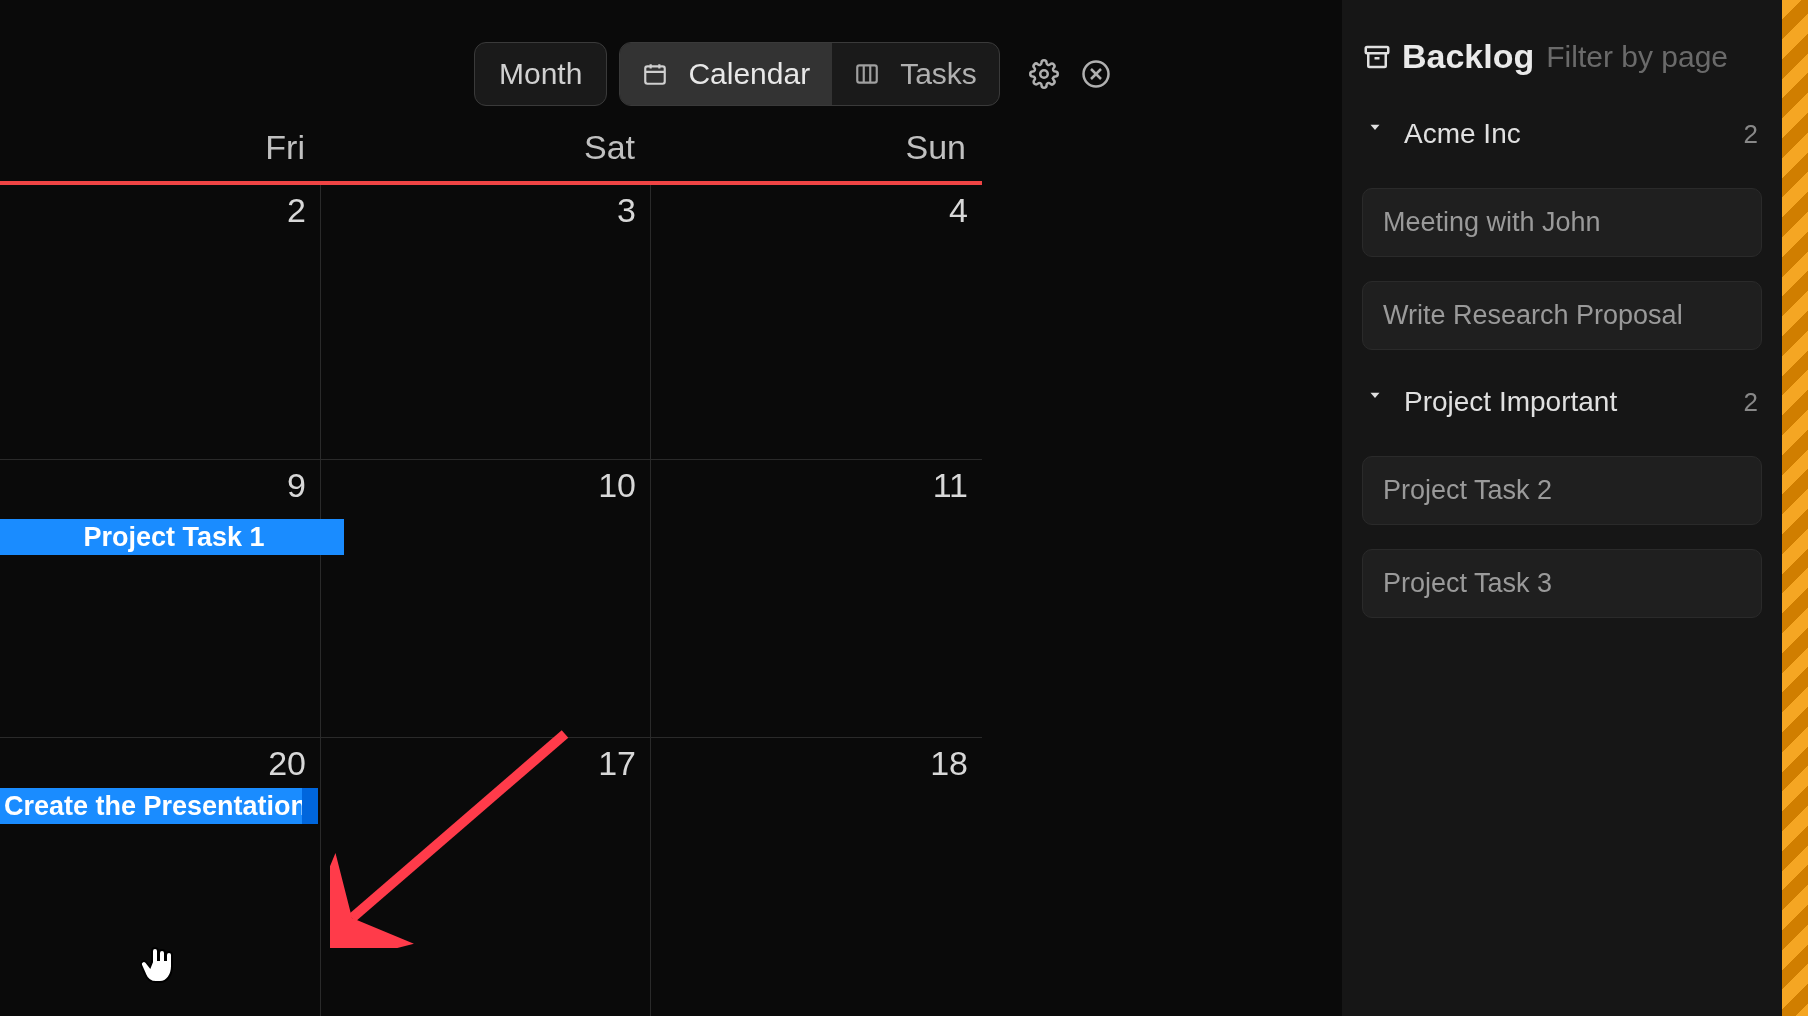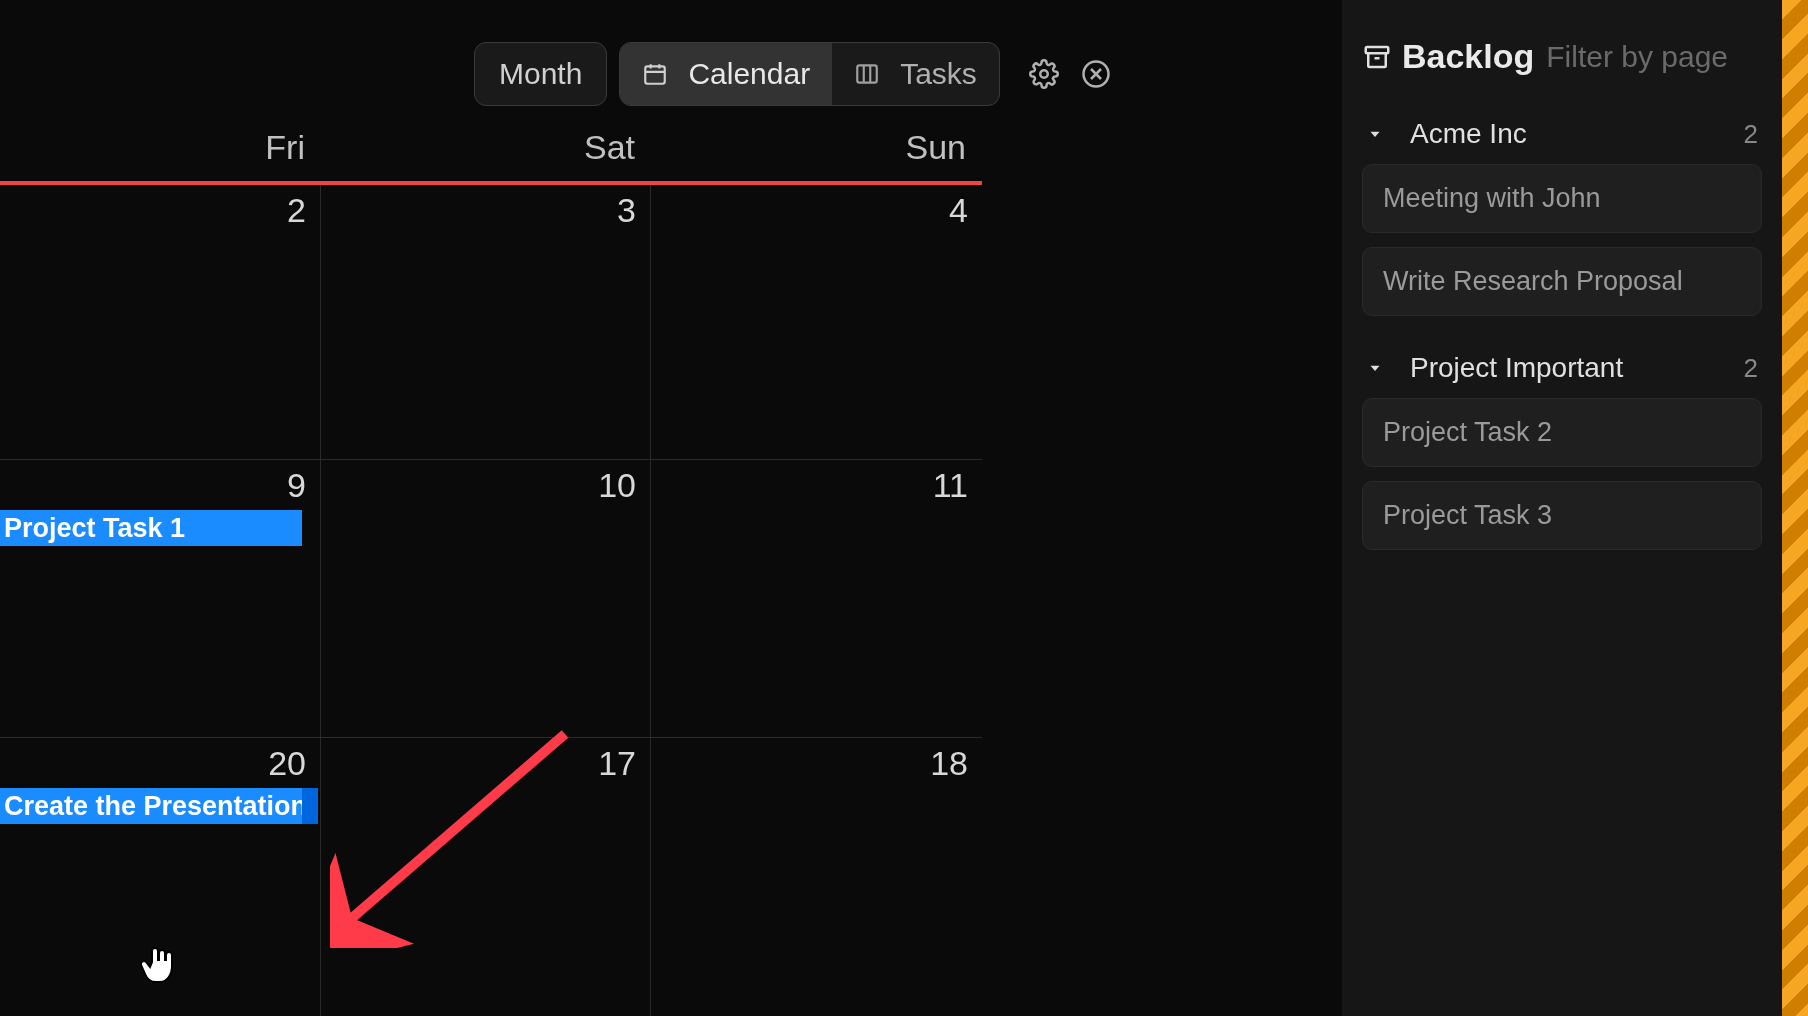--- a/index.html
+++ b/index.html
@@ -112,21 +112,21 @@
   background: #1a8cff;
   color: #ffffff;
   font-size: 27px;
   font-weight: 600;
   line-height: 36px;
   padding-left: 4px;
   overflow: hidden;
   white-space: nowrap;
   cursor: grab;
 }
-.event.task1 { top: 50px; width: 302px; }
+.event.task1 { top: 59px; width: 344px; text-align: center; }
 .event.pres { top: 50px; width: 318px; }
 .event.pres::after {
   content: "";
   position: absolute;
   right: 0; top: 0; bottom: 0;
   width: 16px;
   background: #0066dd;
 }
 
 
@@ -182,31 +182,32 @@
 .bl-group-header {
   display: flex;
   justify-content: space-between;
   align-items: center;
   font-size: 28px;
   color: #e0e0e0;
   font-weight: 500;
   cursor: pointer;
   padding: 6px 4px 14px 4px;
 }
-.bl-group-header .left { display: flex; align-items: center; gap: 26px; }
+.bl-group-header .left { display: flex; gap: 20px; }
 .bl-count { color: #888; font-size: 26px; }
 .bl-item {
   background: #1f1f1f;
   border: 1px solid #2a2a2a;
   border-radius: 10px;
   padding: 18px 20px;
   font-size: 27px;
   color: #9a9a9a;
   margin-bottom: 14px;
   cursor: grab;
+  margin-top: 24px;
 }
 
 
 .edge-stripe {
   position: absolute;
   right: 0;
   top: 0;
   width: 26px;
   height: 100%;
   background: repeating-linear-gradient(

